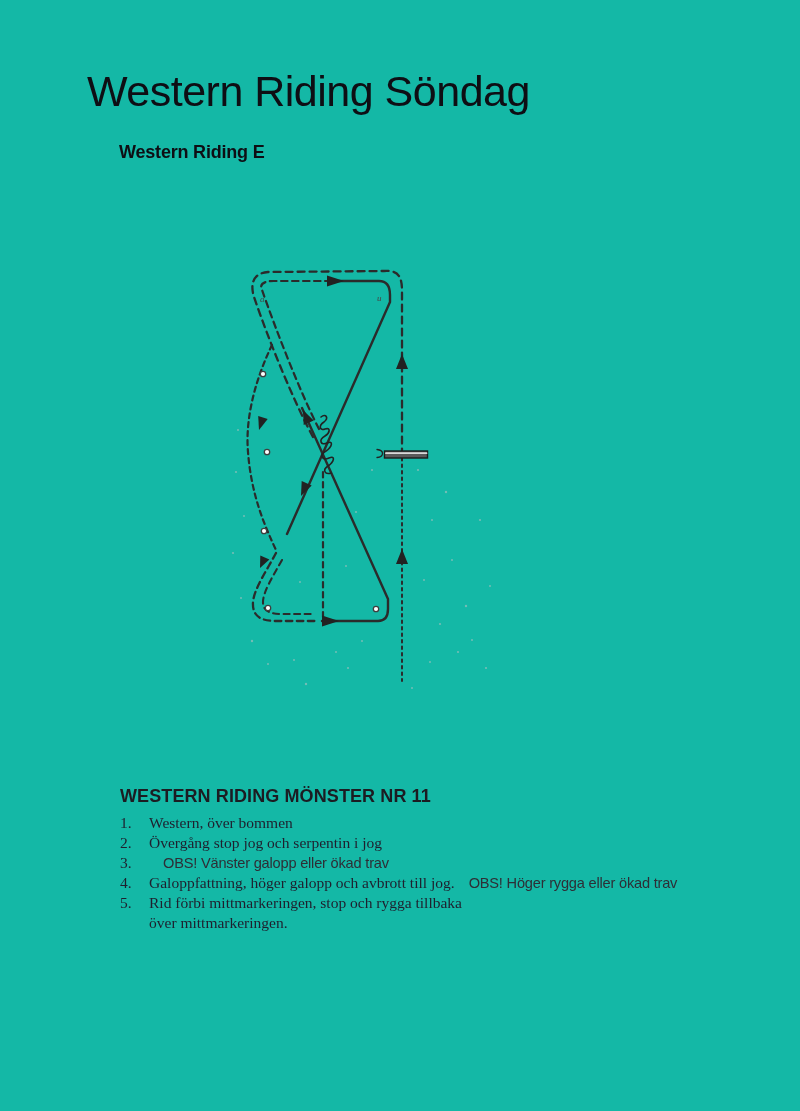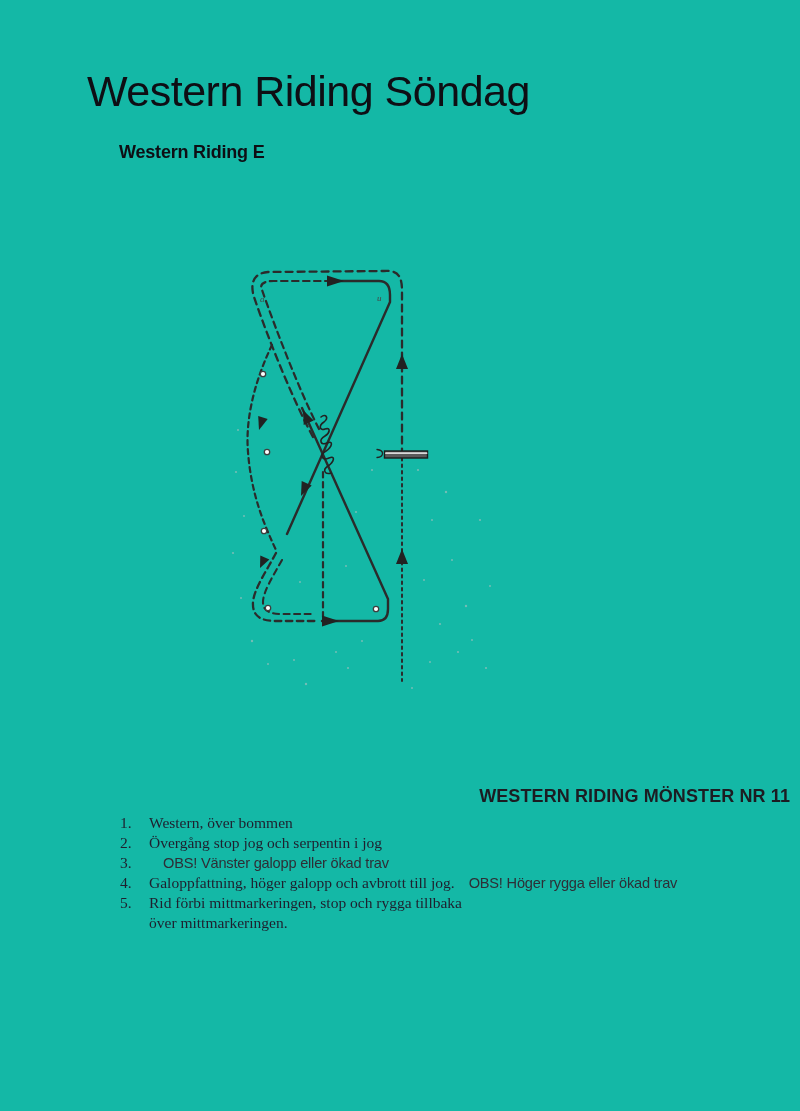--- a/index.html
+++ b/index.html
@@ -16,21 +16,21 @@
     position:absolute;left:87px;top:143px;
     font-size:18px;font-weight:700;line-height:1;letter-spacing:-0.2px;
     color:#0e0e14;white-space:nowrap;margin-left:32px;
   }
   .diagram-svg{position:absolute;left:0;top:0;}
   .pattern-block{
     position:absolute;left:120px;top:786px;width:670px;
   }
   .pattern-heading{
     font-size:18px;font-weight:700;letter-spacing:0.1px;
-    color:#1c1c22;margin:0 0 6px 0;white-space:nowrap;text-align:right;
+    color:#1c1c22;margin:0 0 6px 0;white-space:nowrap;
   }
   .pattern-list{margin:0;padding:0;}
   .p-row{
     display:flex;align-items:baseline;
     font-family:"Liberation Serif",serif;
     font-size:15.5px;line-height:20px;color:#1f1f2e;white-space:nowrap;
   }
   .p-num{display:inline-block;width:29px;flex:0 0 29px;}
   .p-note{
     font-family:Liberation Sans, sans-serif;

